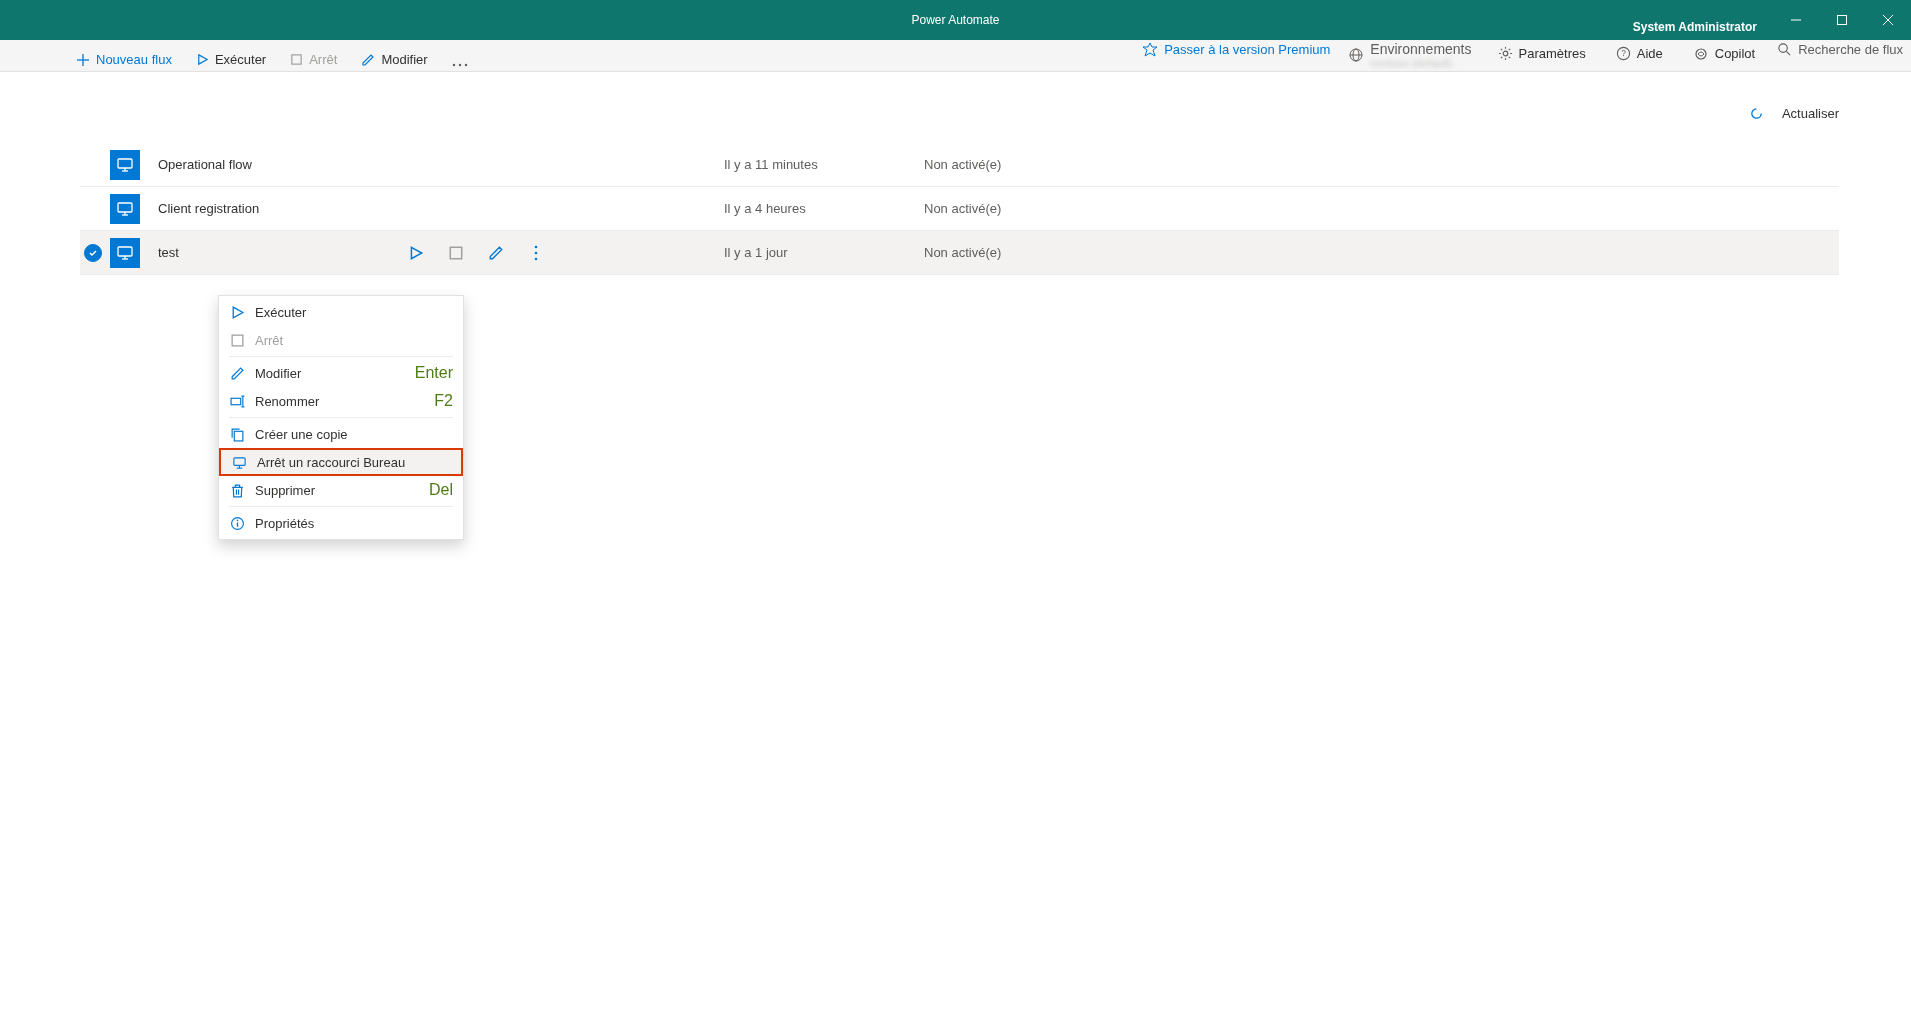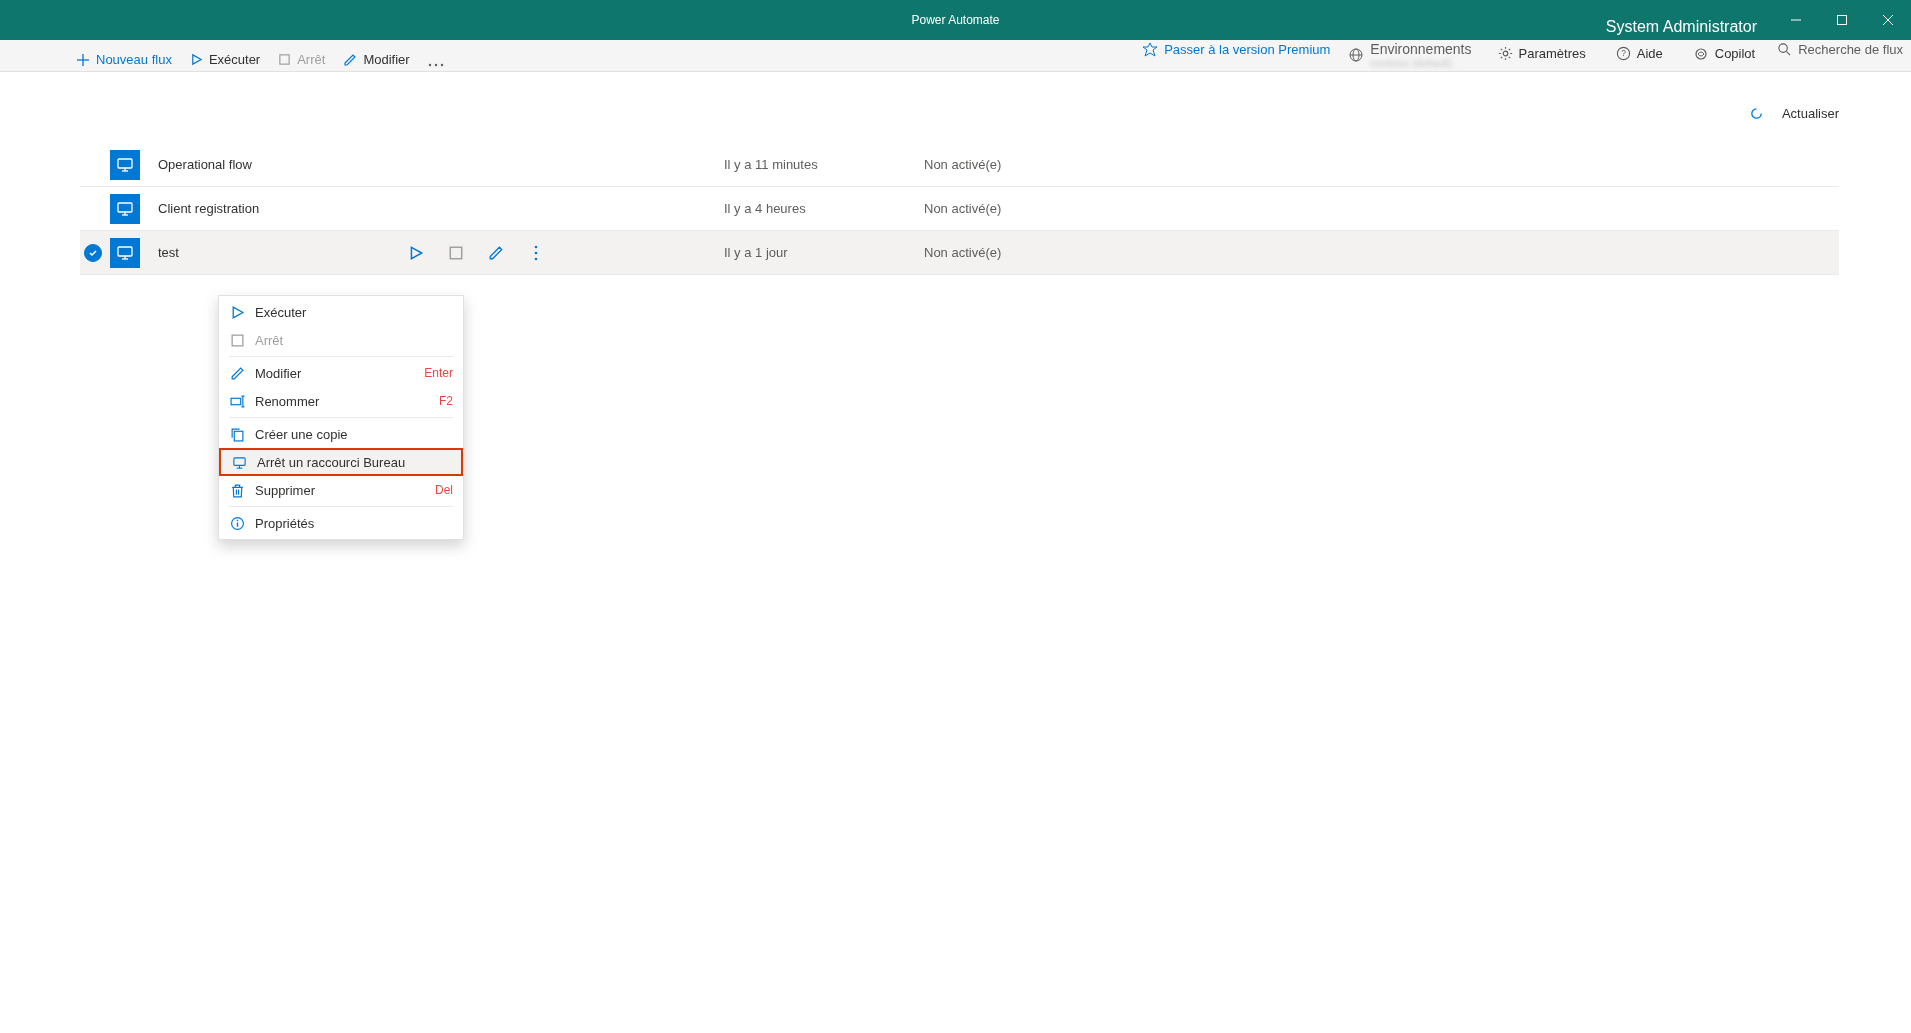--- a/index.html
+++ b/index.html
@@ -1,26 +1,26 @@
 <!DOCTYPE html>
 <html><head>
 <meta charset="utf-8">
 <style>
   * { box-sizing: border-box; margin: 0; padding: 0; }
   body { font-family: "Segoe UI", -apple-system, sans-serif; font-size: 13px; color: #323130; background: #fff; overflow: hidden; }
   
   .titlebar { height: 40px; background: #0f766e; color: #fff; display: flex; align-items: center; position: relative; }
   .titlebar-title { position: absolute; left: 50%; transform: translateX(-50%); font-size: 12px; }
   .titlebar-right { margin-left: auto; display: flex; align-items: center; height: 100%; }
-  .titlebar-user { font-size: 16px; font-weight: 400; padding: 0 16px; margin-top: 13px; }
+  .titlebar-user { font-size: 12px; font-weight: 700; padding: 0 16px; margin-top: 13px; }
   .wincontrol { width: 46px; height: 100%; display: flex; align-items: center; justify-content: center; cursor: pointer; }
   .wincontrol svg { width: 12px; height: 12px; }
   
   .commandbar { height: 32px; background: #f5f5f5; border-bottom: 1px solid #e1e1e1; display: flex; align-items: center; padding: 0 8px 0 68px; }
-  .cmd-left { display: flex; align-items: flex-end; gap: 2px; margin-top: 8px; }
+  .cmd-left { display: flex; align-items: flex-end; gap: 8px; margin-top: 8px; }
   .cmd-btn { display: flex; align-items: center; gap: 6px; padding: 4px 8px; font-size: 13px; color: #323130; cursor: pointer; border: none; background: transparent; }
   .cmd-btn.primary { color: #0078d4; }
   .cmd-btn.disabled { color: #a19f9d; }
   .cmd-right { margin-left: auto; display: flex; align-items: flex-start; gap: 14px; }
   .premium { color: #0078d4; display: flex; align-items: center; gap: 6px; font-size: 13px; cursor: pointer;}
   .env { display: flex; align-items: center; gap: 6px; padding: 0 4px; cursor: pointer;}
   .env-text { display:flex; flex-direction:column; line-height:1.1;}
   .env-label { font-size: 14px; color:#605e5c;}
   .env-name { font-size: 11px; color:#c8c6c4; filter: blur(2px);}
   .search-box { display: flex; align-items: center; gap: 6px; color: #605e5c; cursor: text;}
@@ -50,21 +50,21 @@
   .row-action { color:#0078d4; cursor:pointer; display:flex; align-items:center;}
   .row-action svg { width:16px; height:16px;}
   .flow-node-icon { color:#605e5c;}
   
   .context-menu { position:absolute; top:295px; left:218px; width:246px; background:#fff; box-shadow: 0 6px 14px rgba(0,0,0,0.18); border:1px solid #e1e1e1; padding: 2px 0; font-size: 13px;}
   .cm-item { display:flex; align-items:center; gap:10px; height:28px; padding: 0 10px; cursor:pointer; position:relative;}
   .cm-item.disabled { color:#a19f9d;}
   .cm-item.highlight { border:2px solid #d83b01; background:#f3f2f1; margin: 0 0px;}
   .cm-icon { width:16px; height:16px; display:flex; align-items:center; justify-content:center; color:#0078d4; flex-shrink:0;}
   .cm-item.disabled .cm-icon { color:#a19f9d;}
-  .cm-shortcut { margin-left:auto; color:#ef4444; font-size:12px;}
+  .cm-shortcut { margin-left:auto; color:#4d7c0f; font-size:16px;}
   .cm-sep { height:1px; background:#edebe9; margin: 2px 10px;}
   .cm-item .cm-icon svg { width:15px; height:15px;}
 </style>
 </head>
 <body>
 
 <div class="titlebar">
   <span class="titlebar-title">Power Automate</span>
   <div class="titlebar-right">
     <span class="titlebar-user">System Administrator</span>

